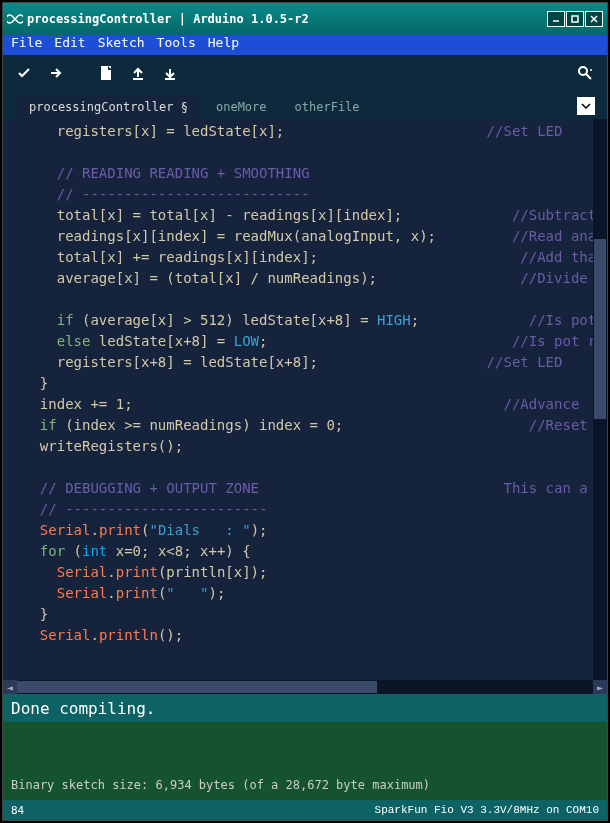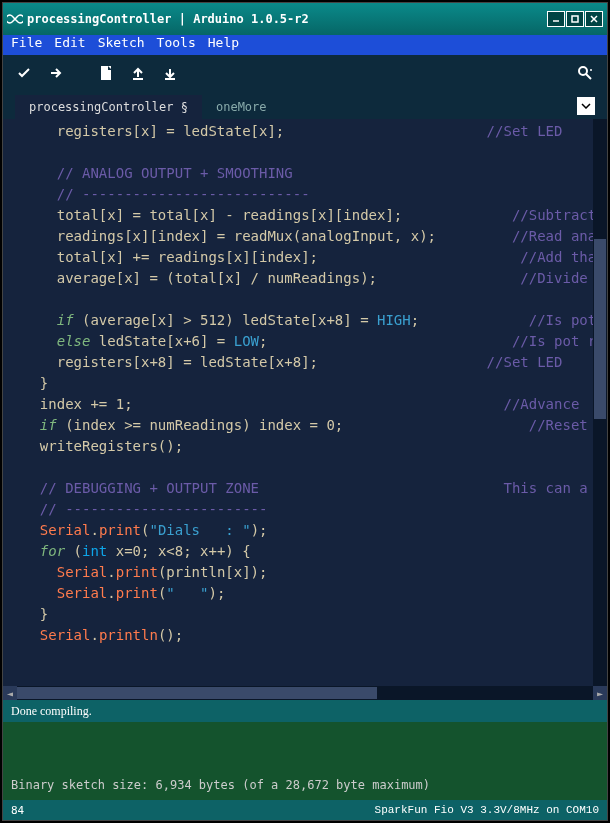--- a/index.html
+++ b/index.html
@@ -144,25 +144,24 @@
 .hscroll-thumb {
   position: absolute;
   left: 0; top: 1px;
   width: 360px; height: 12px;
   background: #3a4a6a;
 }
 .console-header {
   background: #0d6266;
   color: #fff;
   padding: 4px 8px;
-  font-size: 12px;
-  height: 22px;
-  display: flex;
-  align-items: center;
-  font-family: Liberation Serif, serif;
+  font-size: 16px;
+  height: 28px;
+  display: flex;
+  align-items: center;
 }
 .console-body {
   background: #14532d;
   color: #ccc;
   padding: 8px;
   height: 78px;
   font-size: 12px;
   display: flex;
   flex-direction: column;
   justify-content: flex-end;
@@ -172,21 +171,21 @@
   color: #fff;
   height: 20px;
   display: flex;
   align-items: center;
   padding: 0 8px;
   font-size: 11px;
 }
 .status-right { margin-left: auto; font-family: Liberation Mono, monospace; }
 
 
-.kw { color: #7fb77e; font-style: italic; }
+.kw { color: #7fb77e; }
 .type { color: #0ea5e9; }
 .fn { color: #ff7b4d; }
 .str { color: #3aa0d0; }
 .const { color: #3aa0d0; }
 .com { color: #6b5ba8; }
 .obj { color: #ff7b4d; margin-top: 34px; }
 </style>
 </head>
 <body>
 
@@ -263,39 +262,40 @@
           <circle cx="6" cy="6" r="4" fill="none" stroke="#fff" stroke-width="2"></circle>
           <line x1="9" y1="9" x2="14" y2="14" stroke="#fff" stroke-width="2"></line>
           <circle cx="14" cy="5" r="1" fill="#fff"></circle>
         </svg>
       </div>
   </div>
 
   <div class="tabbar">
     <div class="tab active">processingController §</div>
     <div class="tab">oneMore</div>
+    <div class="tab">otherFile</div>
     <div class="tab-menu">
         <svg width="10" height="6">
           <path d="M1 1l4 4 4-4" fill="none" stroke="#000" stroke-width="1.5"></path>
         </svg>
       </div>
   </div>
 
   <div class="editor">
     <div class="code"><span>    registers[x] = ledState[x];</span>                        <span class="com">//Set LED </span>
 
-<span class="com">    // ANALOG OUTPUT + SMOOTHING</span>
+<span class="com">    // READING READING + SMOOTHING</span>
 <span class="com">    // ---------------------------</span>
 <span>    total[x] = total[x] - readings[x][index];</span>             <span class="com">//Subtract</span>
 <span>    readings[x][index] = readMux(analogInput, x);</span>         <span class="com">//Read ana</span>
 <span>    total[x] += readings[x][index];</span>                        <span class="com">//Add that</span>
 <span>    average[x] = (total[x] / numReadings);</span>                 <span class="com">//Divide t</span>
 
     <span class="kw">if</span><span> (average[x] &gt; 512) ledState[x+8] = </span><span class="const">HIGH</span><span>;</span>             <span class="com">//Is pot r</span>
-    <span class="kw">else</span><span> ledState[x+6] = </span><span class="const">LOW</span><span>;</span>                             <span class="com">//Is pot r</span>
+    <span class="kw">else</span><span> ledState[x+8] = </span><span class="const">LOW</span><span>;</span>                             <span class="com">//Is pot r</span>
 <span>    registers[x+8] = ledState[x+8];</span>                    <span class="com">//Set LED </span>
 <span>  }</span>
 <span>  index += 1;</span>                                            <span class="com">//Advance </span>
   <span class="kw">if</span><span> (index &gt;= numReadings) index = 0;</span>                      <span class="com">//Reset in</span>
 <span>  writeRegisters();</span>
 
 <span class="com">  // DEBUGGING + OUTPUT ZONE</span>                             <span class="com">This can a</span>
 <span class="com">  // ------------------------</span>
   <span class="obj">Serial</span>.<span class="fn">print</span>(<span class="str">"Dials   : "</span>);
   <span class="kw">for</span> (<span class="type">int</span><span> x=0; x&lt;8; x++) {</span>

